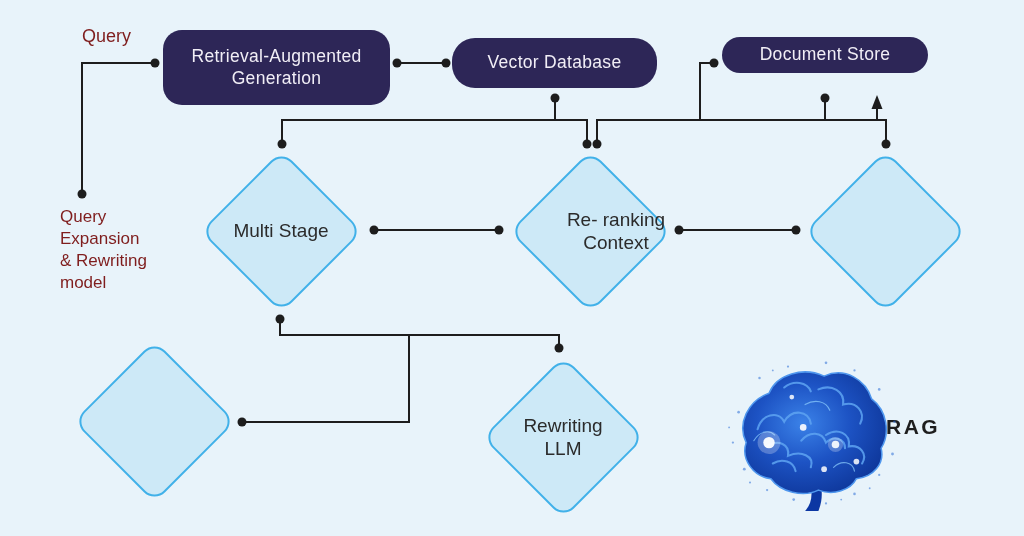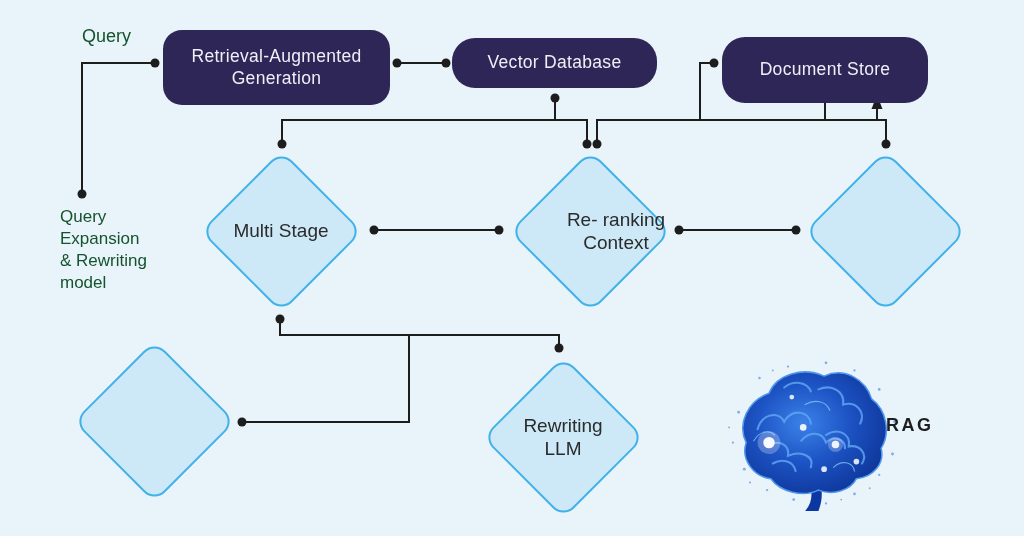--- a/index.html
+++ b/index.html
@@ -10,21 +10,21 @@
   }
   
   .dbox{
     position:absolute;display:flex;align-items:center;justify-content:center;
     background:#2d2657;color:#f1eef6;border-radius:23px;
     font-size:17.5px;font-weight:500;letter-spacing:.3px;text-align:center;
     line-height:1.25;white-space:pre-line;
   }
   #box-rag{left:163px;top:30px;width:227px;height:75px;border-radius:19px;}
   #box-vdb{left:452px;top:38px;width:205px;height:50px;}
-  #box-dstore{left:722px;top:37px;width:206px;height:66px;}
+  #box-dstore{left:722px;top:37px;width:206px;height:36px;}
   
   .diamond{
     position:absolute;width:115px;height:115px;
     transform:rotate(45deg);
     background:#cde9f7;border:2px solid #41b1e9;border-radius:15px;
     box-sizing:border-box;
   }
   .dlabel{
     position:absolute;transform:translate(-50%,-50%);
     font-size:19px;font-weight:500;color:#2b2b2b;text-align:center;
@@ -34,24 +34,24 @@
   #lbl-multi{left:281px;top:231px;}
   #dia-rerank{left:532.5px;top:173.5px;}
   #lbl-rerank{left:616px;top:231px;}
   #dia-resp{left:827.5px;top:173.5px;}
   #lbl-resp{left:885px;top:231px;}
   #dia-doc{left:96.5px;top:363.5px;}
   #lbl-doc{left:154px;top:421px;}
   #dia-gen{left:505.5px;top:379.5px;}
   #lbl-gen{left:563px;top:437px;}
   
-  .note{position:absolute;color:#14532d;}
+  .note{position:absolute;color:#7f1d1d;}
   #query-label{left:82px;top:26px;font-size:18px;font-weight:500;}
   #side-note{left:60px;top:206px;font-size:17px;font-weight:500;line-height:1.3;white-space:pre-line;}
-  #rag-caption{left:886px;top:415px;font-size:18px;font-weight:700;letter-spacing:2.5px;color:#1e1e1e;}
+  #rag-caption{left:886px;top:415px;font-size:21px;font-weight:700;letter-spacing:2.5px;color:#1e1e1e;}
   
   .layer{position:absolute;left:0;top:0;pointer-events:none;}
 </style>
 </head>
 <body>
 
 <div id="stage">
 
   <svg class="layer" width="1024" height="536">
     <g fill="none" stroke="#1d1d1d" stroke-width="2">

